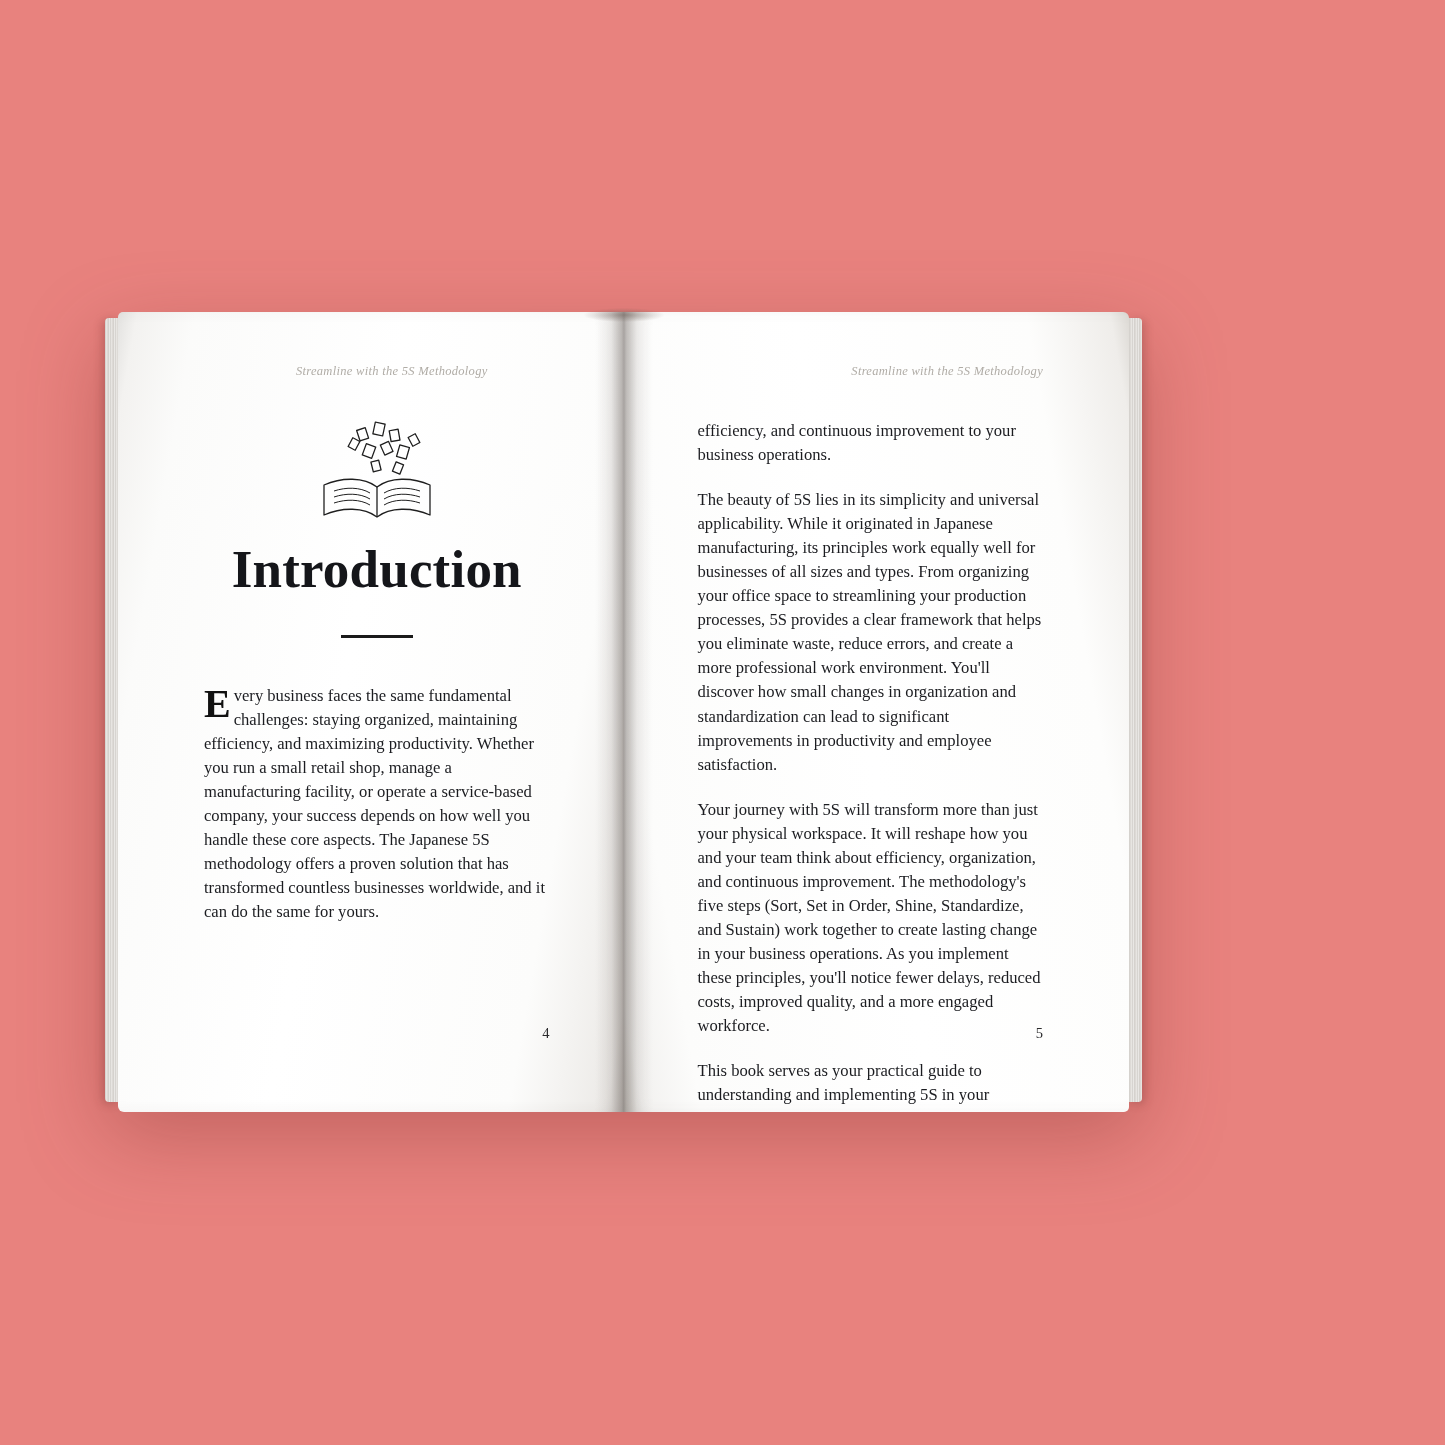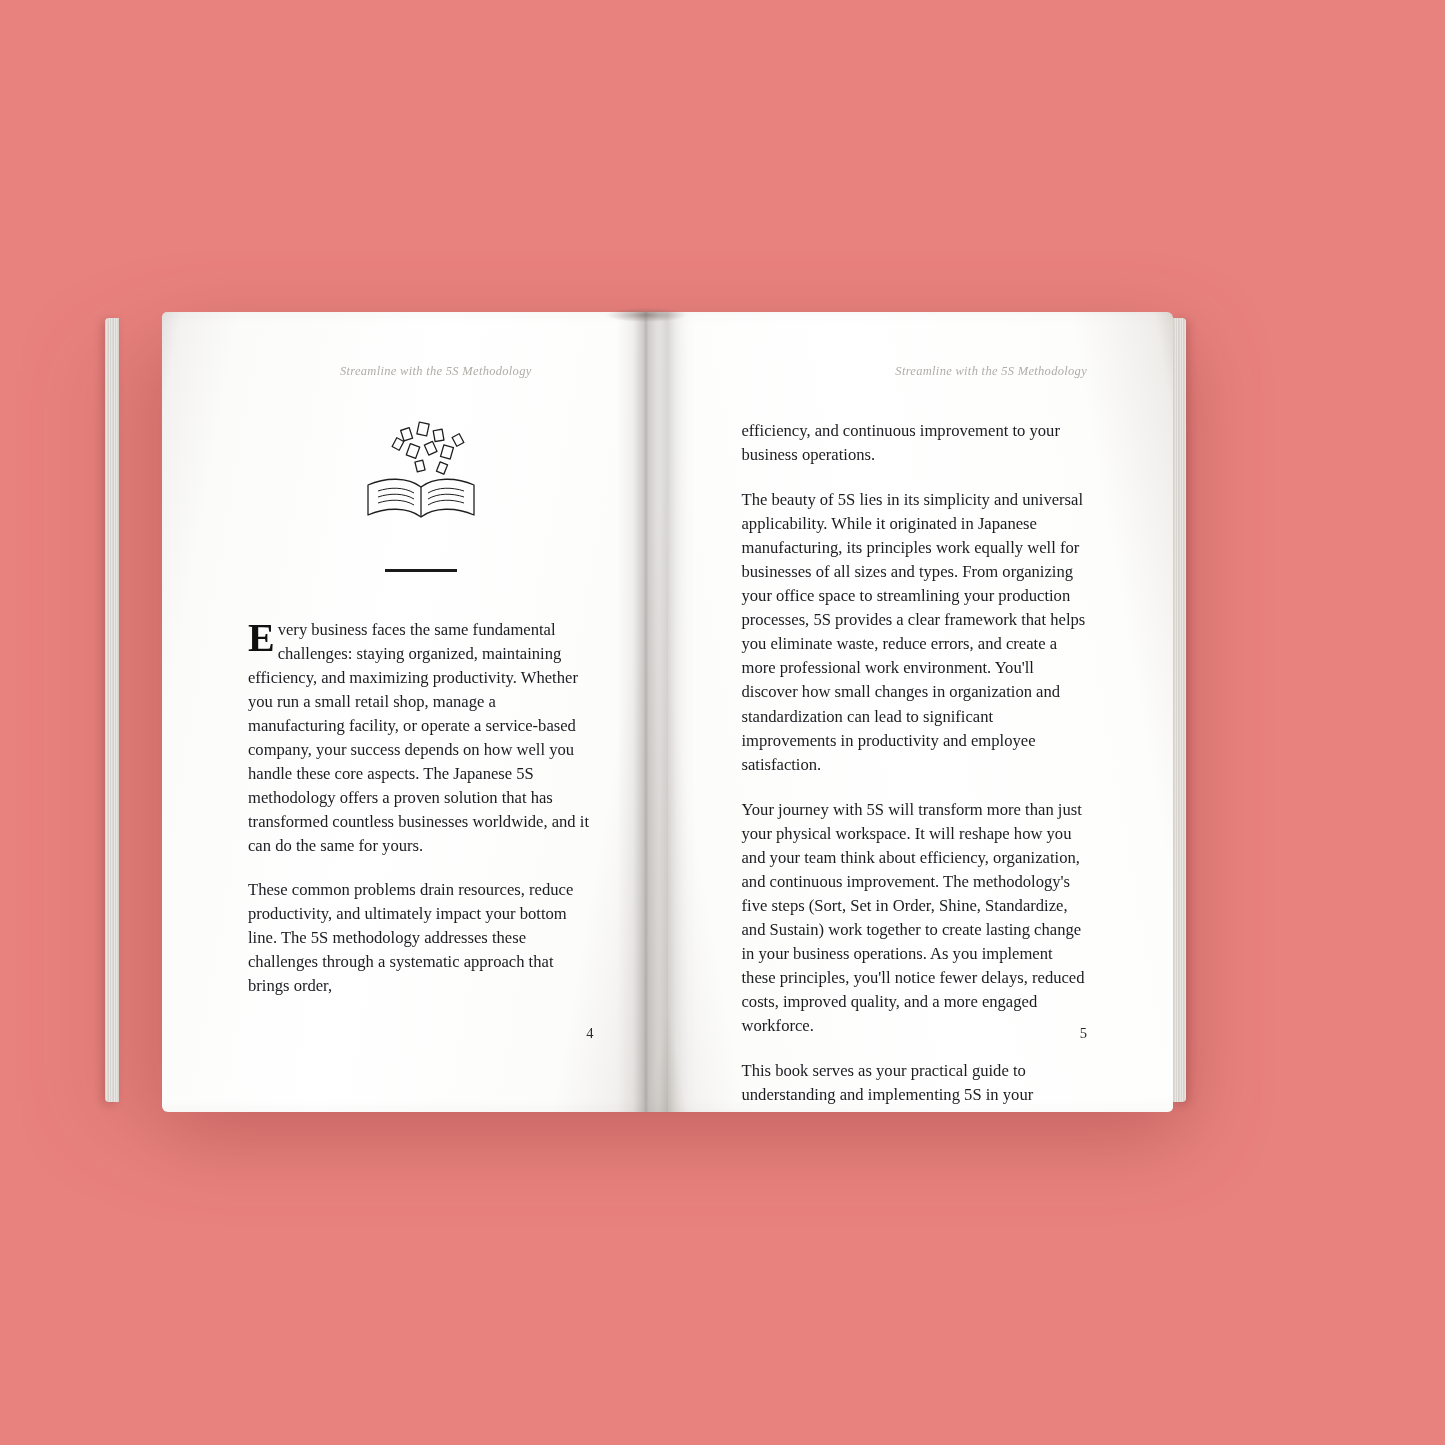--- a/index.html
+++ b/index.html
@@ -17,21 +17,20 @@
 
   
   #book-spread {
     position: absolute;
     left: 118px;
     top: 312px;
     width: 1011px;
     height: 800px;
     display: flex;
     filter: drop-shadow(0 26px 40px rgba(120, 40, 40, 0.33));
-    padding-left: 44px;
   }
 
   .page {
     position: relative;
     width: 605px;
     height: 100%;
     box-sizing: border-box;
     overflow: hidden;
   }
 
@@ -195,24 +194,24 @@
           <path d="M22 72 C34 68, 48 68, 58 74" stroke-width="1"></path>
           <path d="M22 78 C34 74, 48 74, 58 80" stroke-width="1"></path>
           <path d="M22 84 C34 80, 48 80, 58 86" stroke-width="1"></path>
           <path d="M108 72 C96 68, 82 68, 72 74" stroke-width="1"></path>
           <path d="M108 78 C96 74, 82 74, 72 80" stroke-width="1"></path>
           <path d="M108 84 C96 80, 82 80, 72 86" stroke-width="1"></path>
         </g>
       </svg>
     </div>
 
+    <h1 class="chapter-title">Introduction</h1>
     <div class="title-rule"></div>
 
     <p class="body-text dropcap">Every business faces the same fundamental challenges: staying organized, maintaining efficiency, and maximizing productivity. Whether you run a small retail shop, manage a manufacturing facility, or operate a service-based company, your success depends on how well you handle these core aspects. The Japanese 5S methodology offers a proven solution that has transformed countless businesses worldwide, and it can do the same for yours.</p>
-    <p class="body-text">These common problems drain resources, reduce productivity, and ultimately impact your bottom line. The 5S methodology addresses these challenges through a systematic approach that brings order,</p>
 
     <div class="folio folio-left">4</div>
   </div>
 
   <div class="page page-right">
     <div class="running-head right-align">Streamline with the 5S Methodology</div>
 
     <p class="body-text">efficiency, and continuous improvement to your business operations.</p>
     <p class="body-text">The beauty of 5S lies in its simplicity and universal applicability. While it originated in Japanese manufacturing, its principles work equally well for businesses of all sizes and types. From organizing your office space to streamlining your production processes, 5S provides a clear framework that helps you eliminate waste, reduce errors, and create a more professional work environment. You'll discover how small changes in organization and standardization can lead to significant improvements in productivity and employee satisfaction.</p>
     <p class="body-text">Your journey with 5S will transform more than just your physical workspace. It will reshape how you and your team think about efficiency, organization, and continuous improvement. The methodology's five steps (Sort, Set in Order, Shine, Standardize, and Sustain) work together to create lasting change in your business operations. As you implement these principles, you'll notice fewer delays, reduced costs, improved quality, and a more engaged workforce.</p>

